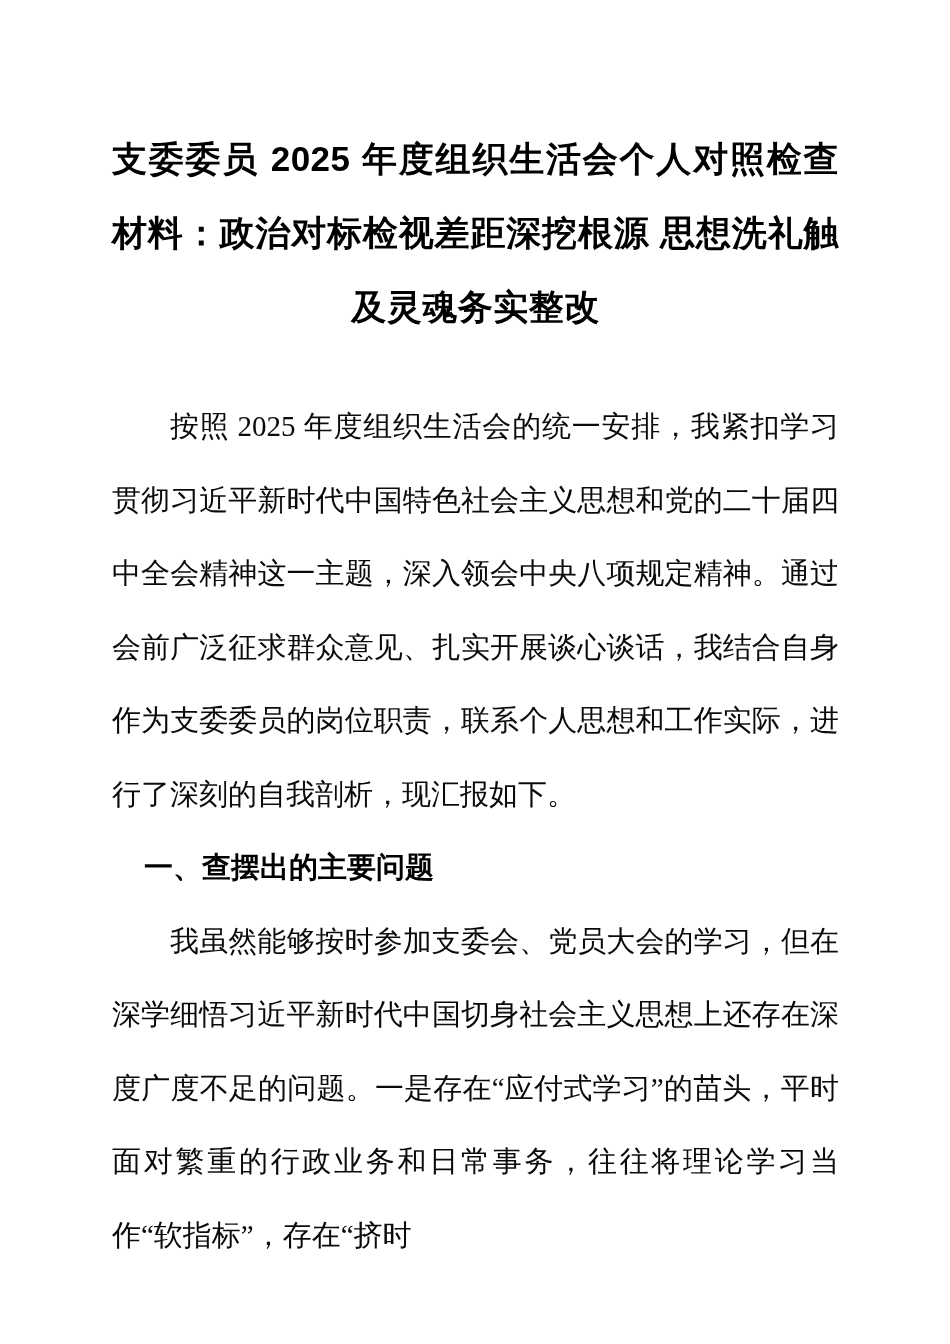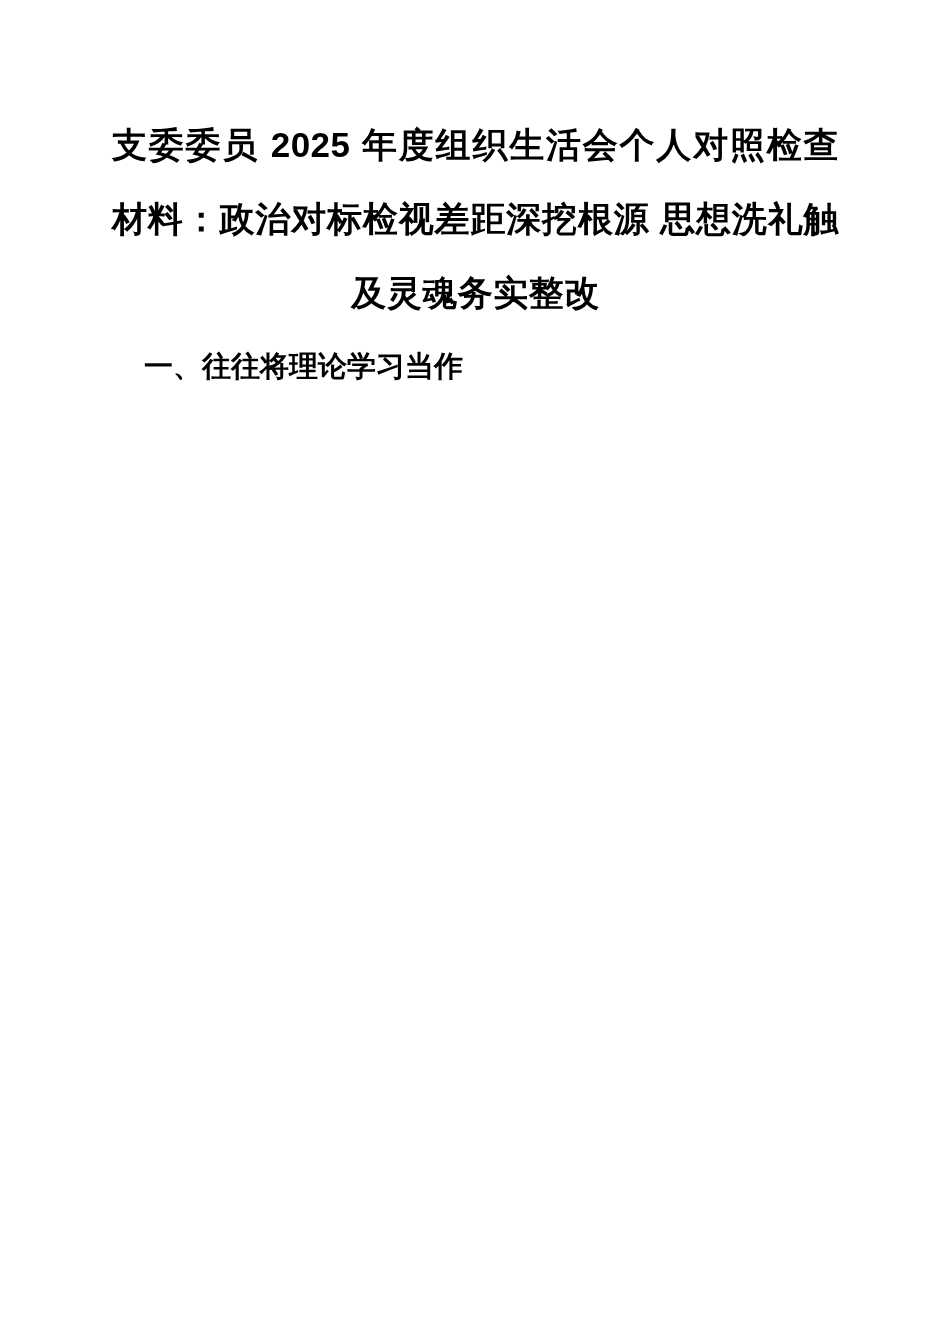--- a/index.html
+++ b/index.html
@@ -5,21 +5,21 @@
   html, body {
     margin: 0;
     padding: 0;
     background: #ffffff;
   }
   .page {
     position: relative;
     width: 950px;
     height: 1280px;
     background: #ffffff;
-    margin: 0 auto;
+    margin: 14px auto;
     overflow: hidden;
     box-sizing: border-box;
   }
   .doc-body {
     position: absolute;
     left: 112px;
     top: 0;
     width: 727px;
   }
 
@@ -78,19 +78,21 @@
   }
 </style>
 </head>
 <body>
 
 <div class="page">
   <div class="doc-body">
 
     <h1 class="doc-title">支委委员 2025 年度组织生活会个人对照检查材料：政治对标检视差距深挖根源  思想洗礼触及灵魂务实整改</h1>
 
+    <p class="para first-para">按照 2025 年度组织生活会的统一安排，我紧扣学习贯彻习近平新时代中国特色社会主义思想和党的二十届四中全会精神这一主题，深入领会中央八项规定精神。通过会前广泛征求群众意见、扎实开展谈心谈话，我结合自身作为支委委员的岗位职责，联系个人思想和工作实际，进行了深刻的自我剖析，现汇报如下。</p>
 
-    <h2 class="heading-1">一、往往将理论学习当作</h2>
+    <h2 class="heading-1">一、查摆出的主要问题</h2>
 
 
+    <p class="para">我虽然能够按时参加支委会、党员大会的学习，但在深学细悟习近平新时代中国切身社会主义思想上还存在深度广度不足的问题。一是存在“应付式学习”的苗头，平时面对繁重的行政业务和日常事务，往往将理论学习当作“软指标”，存在“挤时</p>
 
   </div>
 </div>
 
 </body></html>

